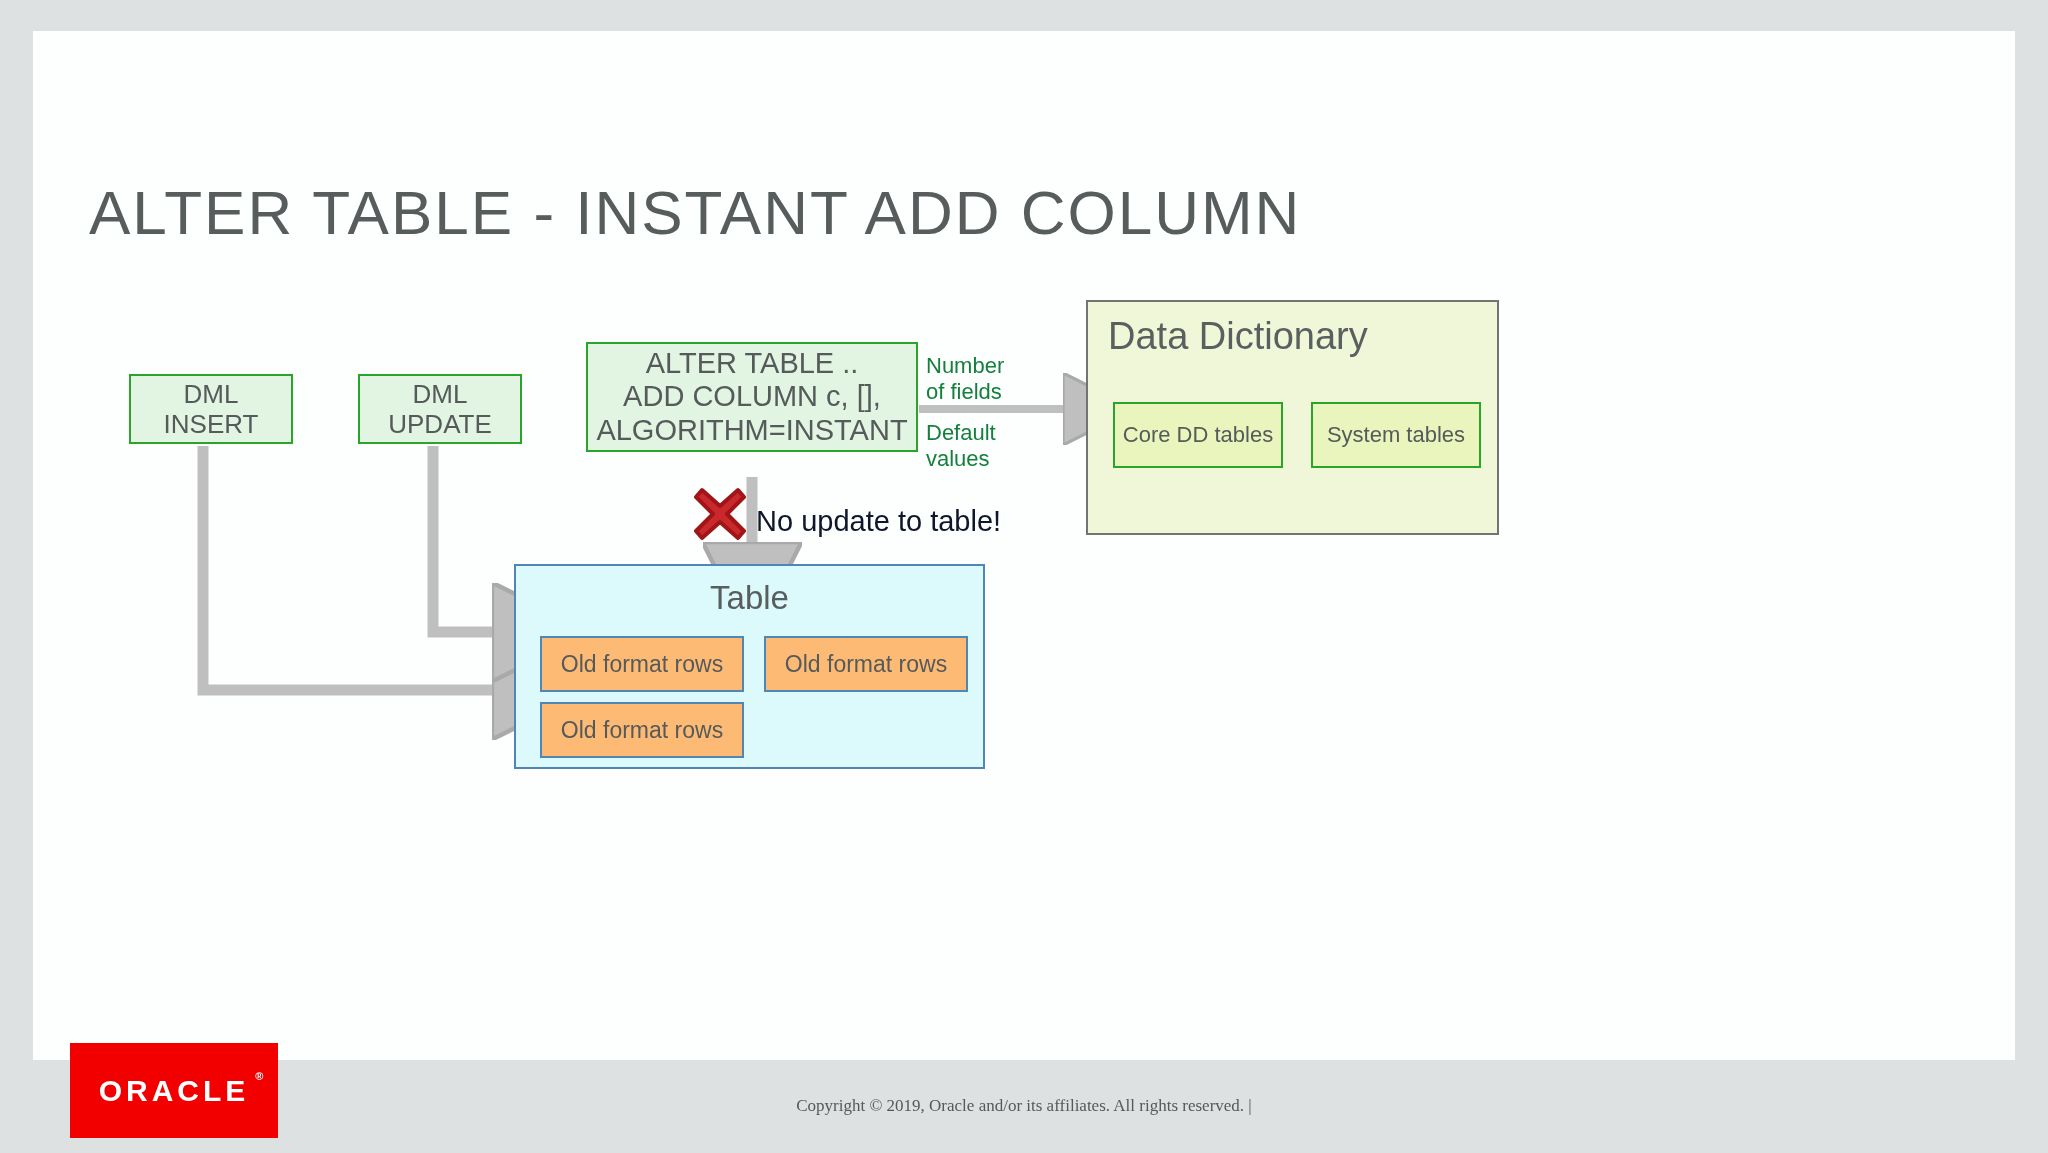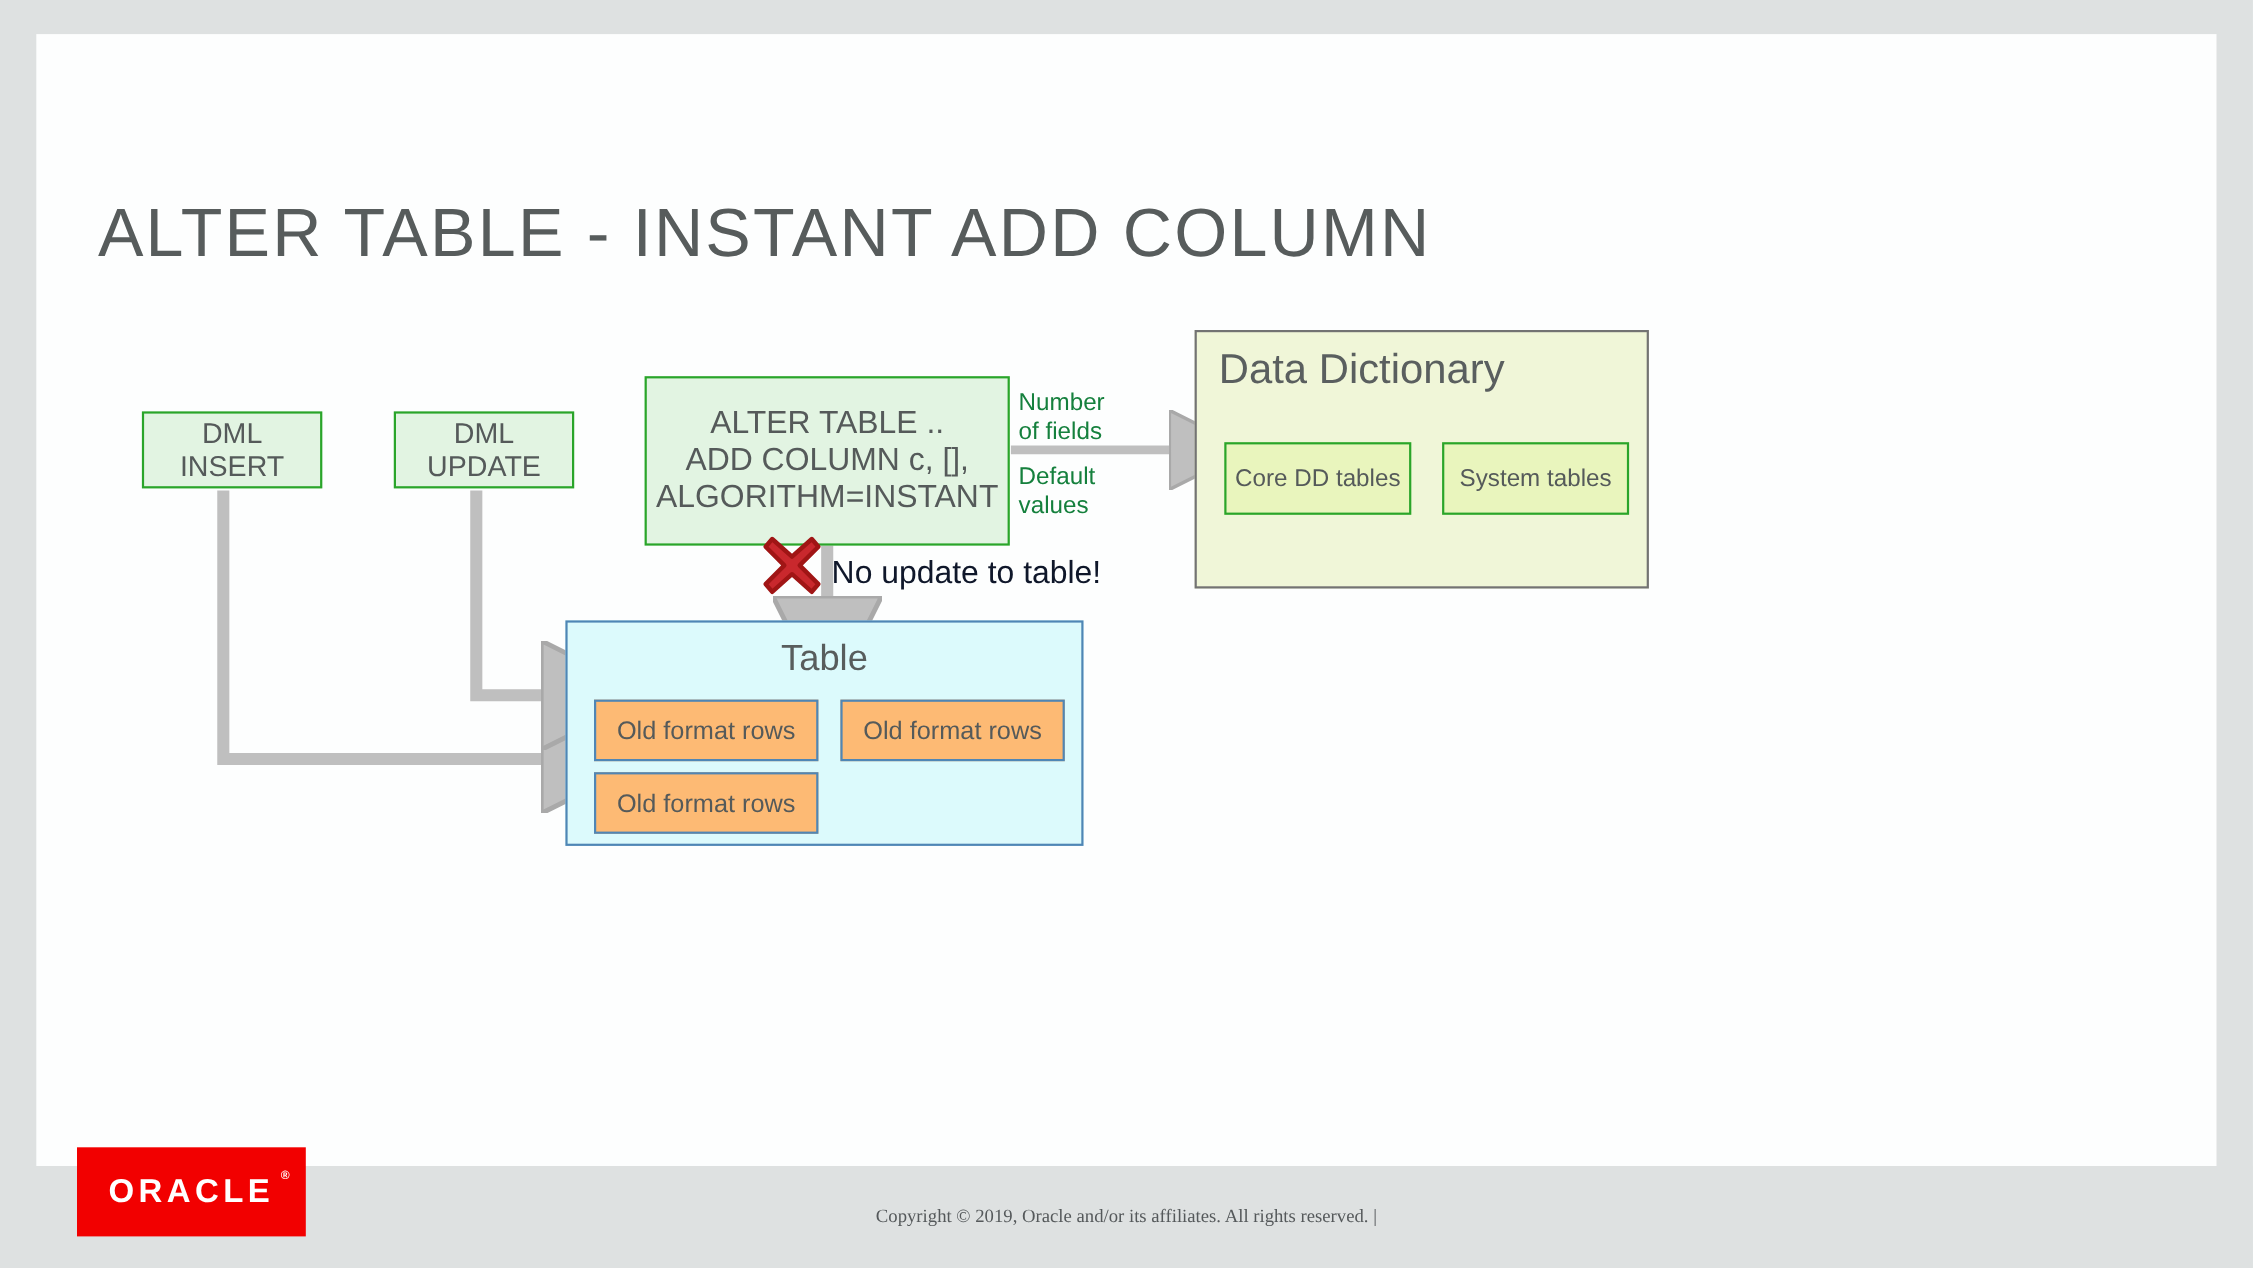--- a/index.html
+++ b/index.html
@@ -72,21 +72,21 @@
   .rows-box {
     background: #fdba74;
     border: 2px solid #4f86b5;
   }
 
   
   #box-dml-insert { left: 96px;  top: 343px; width: 164px; height: 70px; font-size: 26px; }
   #box-dml-update { left: 325px; top: 343px; width: 164px; height: 70px; font-size: 26px; }
 
   #box-alter {
-    left: 553px; top: 311px; width: 332px; height: 154px;
+    left: 553px; top: 311px; width: 332px; height: 110px;
     font-size: 29px; flex-direction: column;
   }
 
   #box-data-dictionary {
     left: 1053px; top: 269px; width: 413px; height: 235px;
     display: block;
   }
   #dd-title {
     position: absolute;
     left: 20px; top: 12px;
@@ -155,21 +155,21 @@
     top: 1060px;
     width: 2048px;
     height: 93px;
     background: #dee1e1;
   }
   #oracle-logo {
     position: absolute;
     left: 70px;
     top: 1043px;
     width: 208px;
-    height: 81px;
+    height: 95px;
     background: #f20000;
     display: flex;
     align-items: center;
     justify-content: center;
   }
   #oracle-wordmark {
     font-size: 30px;
     font-weight: bold;
     letter-spacing: 4px;
     color: #ffffff;

